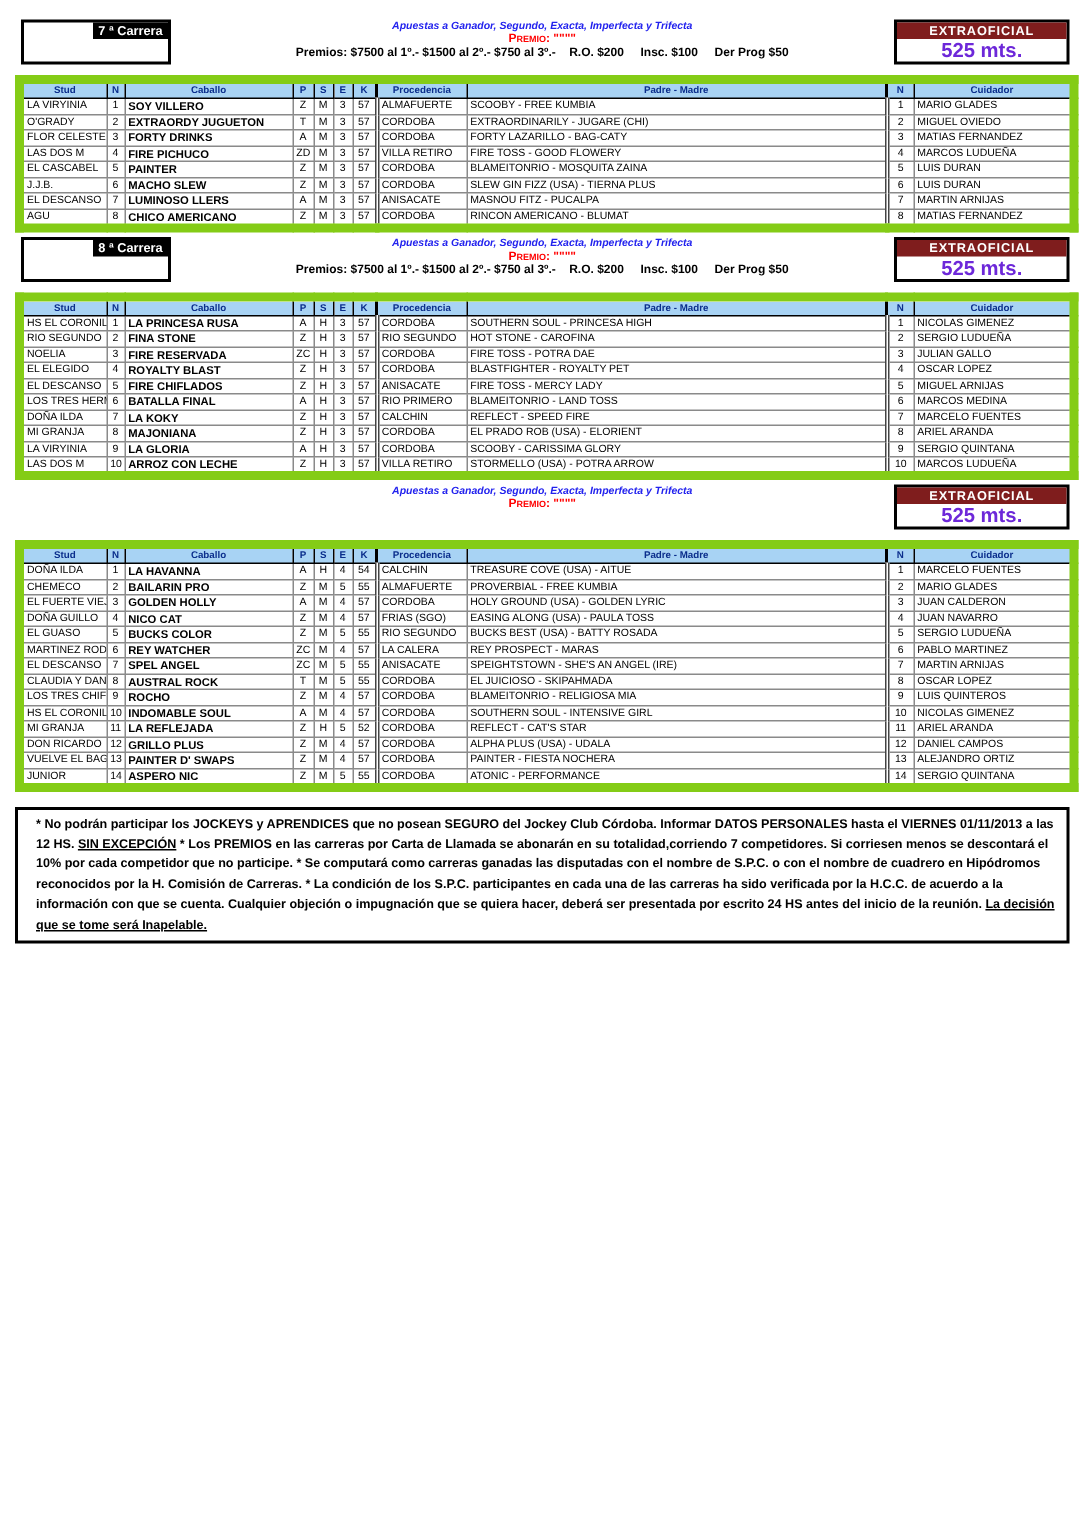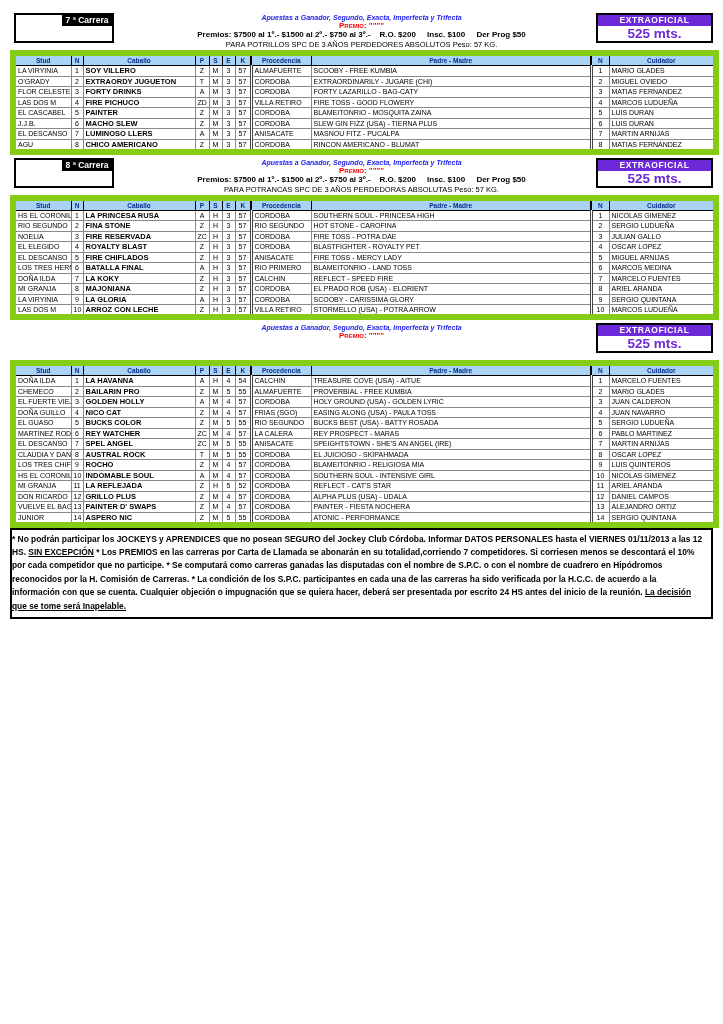--- a/index.html
+++ b/index.html
@@ -17,21 +17,21 @@
   }
   .race-box-bar{
     background:#000;color:#fff;font-weight:bold;font-size:8.5px;
     height:11px;line-height:11px;text-align:center;
   }
   .extra-box{
     position:absolute;right:0;top:1px;width:117px;height:30px;
     border:2px solid #000;background:#fff;box-sizing:border-box;text-align:center;
   }
   .extra-bar{
-    background:#6d28d9;color:#fff;font-weight:bold;font-size:8.5px;
+    background:#7f1d1d;color:#fff;font-weight:bold;font-size:8.5px;
     height:11px;line-height:11px;letter-spacing:.6px;
   }
   .extra-dist{color:#6d28d9;font-weight:bold;font-size:13.5px;line-height:16px;}
 
   .center-lines{text-align:center;padding-top:1px;}
   .apuestas{color:#2222ee;font-style:italic;font-weight:bold;font-size:7px;line-height:9px;}
   .premio{color:#ff0000;font-weight:bold;font-size:8px;line-height:8px;font-variant:small-caps;}
   .premios{font-weight:bold;font-size:8px;line-height:10px;white-space:pre;}
   .condition{font-size:7.5px;line-height:10px;white-space:pre;}
 
@@ -50,40 +50,39 @@
   }
   table.entries td.c0, table.entries td.c7, table.entries td.c8, table.entries td.c10{text-align:left;}
   table.entries td.c1, table.entries td.c3, table.entries td.c4,
   table.entries td.c5, table.entries td.c6, table.entries td.c9{text-align:center;}
   table.entries td.c2{font-weight:bold;font-size:7.5px;}
   table.entries td.c7, table.entries td.c9{border-left:3px double #444;}
   table.entries th.h7, table.entries th.h9{border-left:2px solid #000;}
 
   
   .notice{
-    border:2px solid #000;padding:3px 6px 4px 0;
+    margin-top:10px;border:2px solid #000;padding:3px 6px 4px 12px;
     font-weight:bold;font-size:8.4px;line-height:13.4px;text-align:left;
   }
   .notice .u{text-decoration:underline;}
 </style>
 </head>
 <body>
 
 <div class="page">
 
   <section>
     <div class="race-header">
       <div class="race-box">
         <div class="race-box-bar">7 ª Carrera</div>
       </div>
       <div class="center-lines">
         <div class="apuestas">Apuestas a Ganador, Segundo, Exacta, Imperfecta y Trifecta</div>
         <div class="premio">Premio: """"</div>
         <div class="premios">Premios: $7500 al 1º.- $1500 al 2º.- $750 al 3º.-    R.O. $200     Insc. $100     Der Prog $50</div>
-        <div class="condition">PARA POTRILLOS SPC DE 3 AÑOS PERDEDORES ABSOLUTOS Peso: 57 KG.</div>
       </div>
       <div class="extra-box">
         <div class="extra-bar">EXTRAOFICIAL</div>
         <div class="extra-dist">525 mts.</div>
       </div>
     </div>
     <table class="entries">
       <colgroup>
         <col style="width:58px">
           <col style="width:12px">
@@ -223,21 +222,20 @@
 
   <section>
     <div class="race-header">
       <div class="race-box">
         <div class="race-box-bar">8 ª Carrera</div>
       </div>
       <div class="center-lines">
         <div class="apuestas">Apuestas a Ganador, Segundo, Exacta, Imperfecta y Trifecta</div>
         <div class="premio">Premio: """"</div>
         <div class="premios">Premios: $7500 al 1º.- $1500 al 2º.- $750 al 3º.-    R.O. $200     Insc. $100     Der Prog $50</div>
-        <div class="condition">PARA POTRANCAS SPC DE 3 AÑOS PERDEDORAS ABSOLUTAS Peso: 57 KG.</div>
       </div>
       <div class="extra-box">
         <div class="extra-bar">EXTRAOFICIAL</div>
         <div class="extra-dist">525 mts.</div>
       </div>
     </div>
     <table class="entries">
       <colgroup>
         <col style="width:58px">
           <col style="width:12px">

